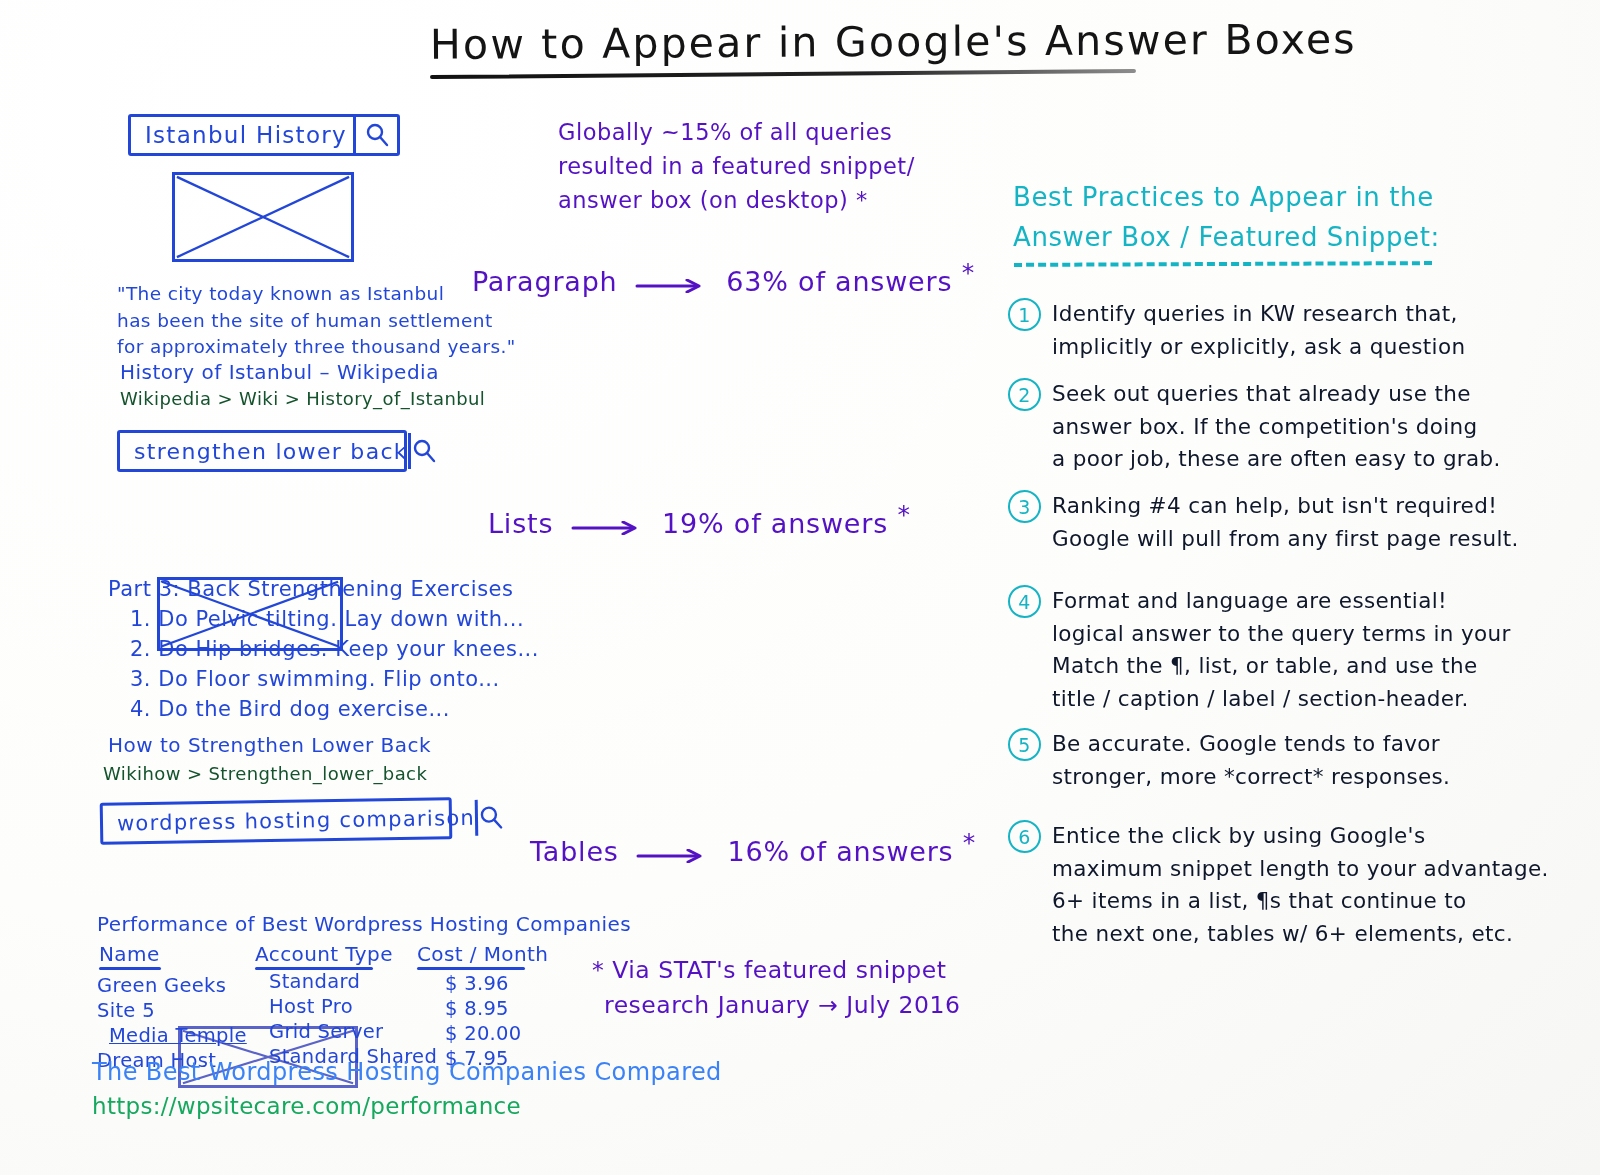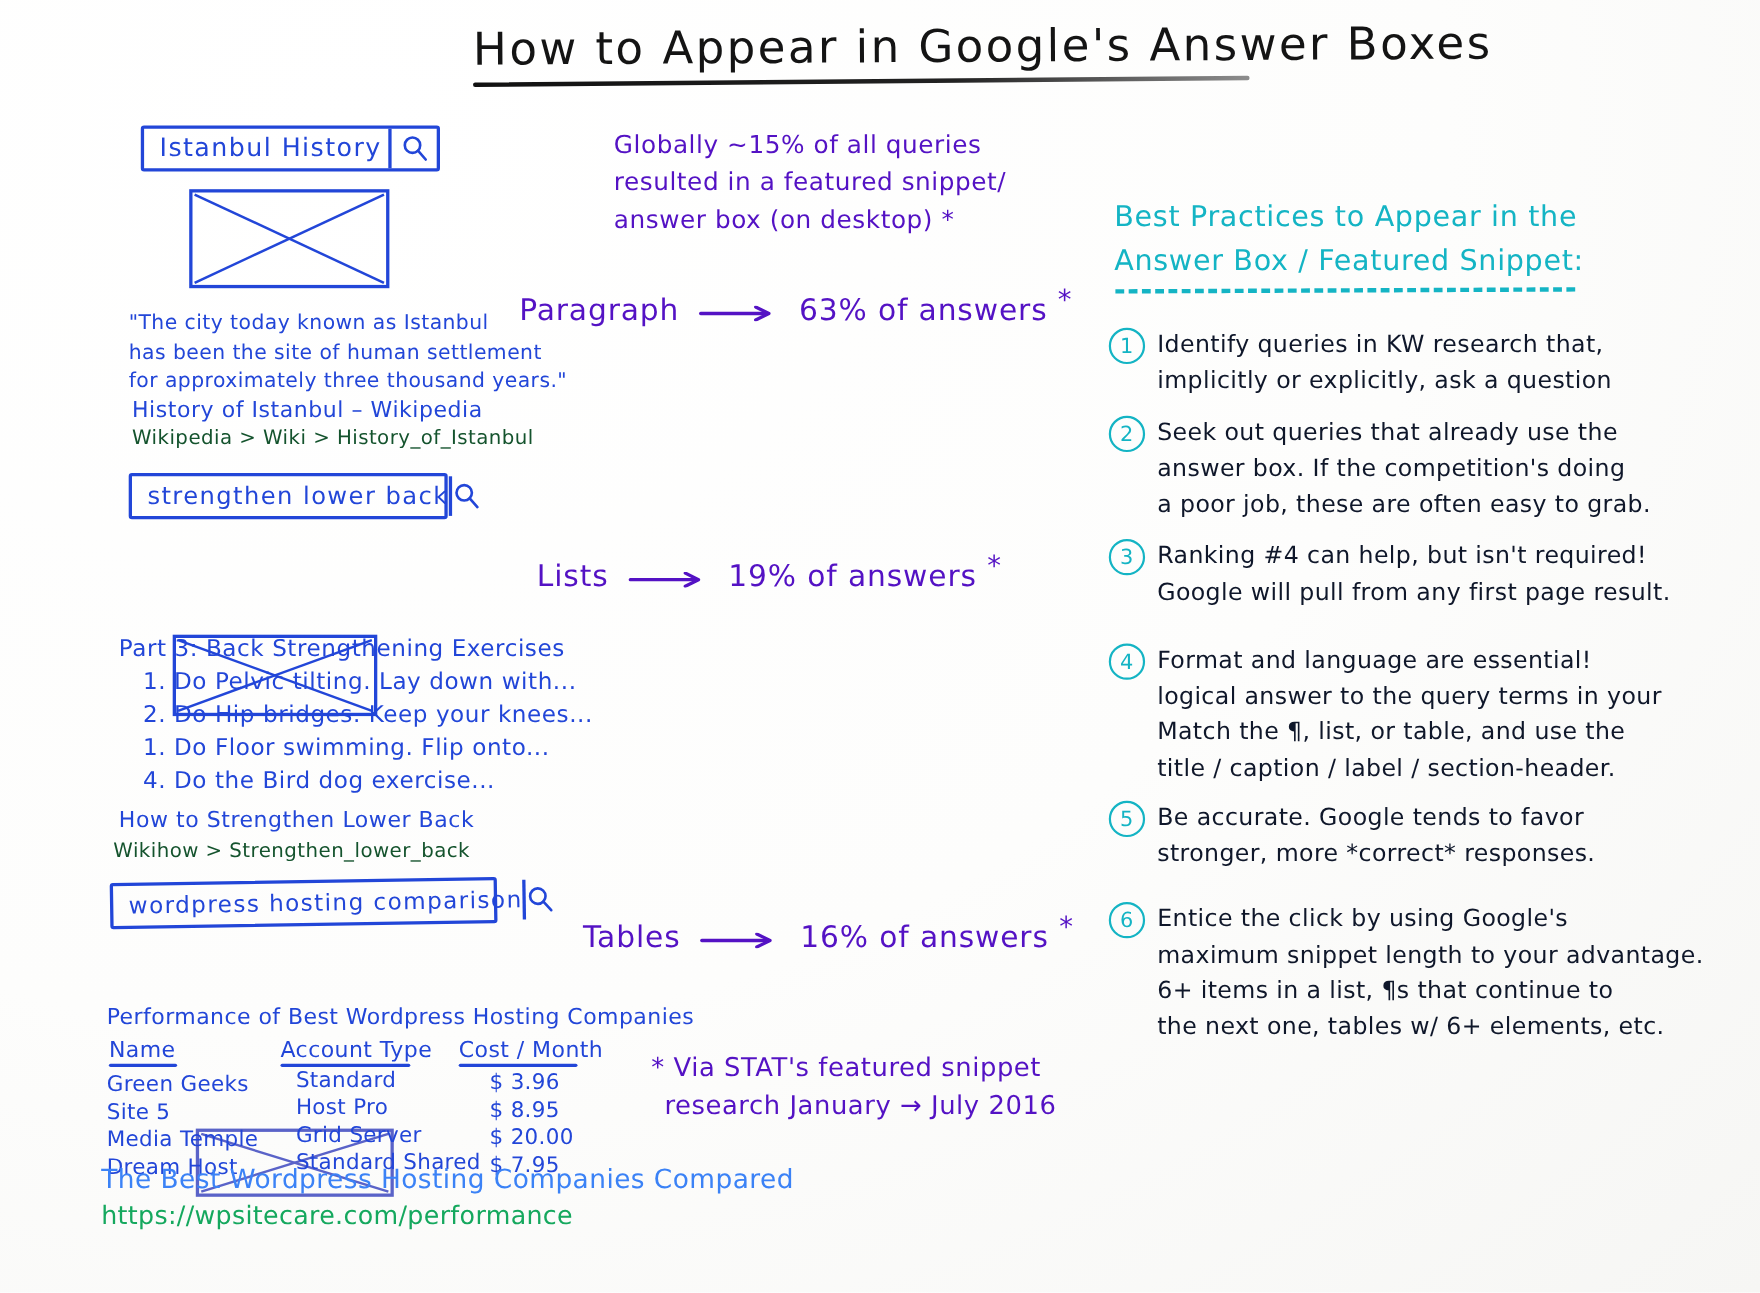--- a/index.html
+++ b/index.html
@@ -189,21 +189,21 @@
   <div class="thumb" style="left:157px; top:487px; width:186px; height:74px;">
     <svg viewBox="0 0 186 74" preserveAspectRatio="none">
       <line x1="2" y1="2" x2="184" y2="72" stroke="#2246d8" stroke-width="2.4"></line>
       <line x1="184" y1="2" x2="2" y2="72" stroke="#2246d8" stroke-width="2.4"></line>
     </svg>
   </div>
   <div style="position:absolute; left:108px; top:577px;">
     <div class="hand listline">Part 3: Back Strengthening Exercises</div>
     <div class="hand listline" style="margin-left:22px; margin-top:6px;">1. Do Pelvic tilting. Lay down with...</div>
     <div class="hand listline" style="margin-left:22px; margin-top:6px;">2. Do Hip bridges.  Keep your knees...</div>
-    <div class="hand listline" style="margin-left:22px; margin-top:6px;">1. Do Floor swimming. Flip onto...</div>
+    <div class="hand listline" style="margin-left:22px; margin-top:6px;">3. Do Floor swimming. Flip onto...</div>
     <div class="hand listline" style="margin-left:22px; margin-top:6px;">4. Do the Bird dog exercise...</div>
   </div>
   <div class="hand snippet-title" style="position:absolute; left:108px; top:733px;">How to Strengthen Lower Back</div>
   <div class="hand snippet-url" style="position:absolute; left:103px; top:763px;">Wikihow &gt; Strengthen_lower_back</div>
 
   <div class="serp" style="left:100px; top:800px; width:352px; transform:rotate(-0.9deg);">
     <div class="searchbar">
       <div class="q hand" style="font-size:21px;">wordpress hosting comparison</div>
       <div class="magbox">
         <svg class="mag" width="26" height="26" viewBox="0 0 26 26">
@@ -230,21 +230,21 @@
     <div class="thline" style="left:320px; top:25px; width:108px;"></div>
 
     <div class="cell hand" style="left:0px;   top:32px;">Green Geeks</div>
     <div class="cell hand" style="left:172px; top:28px;">Standard</div>
     <div class="cell hand" style="left:348px; top:30px;">$ 3.96</div>
 
     <div class="cell hand" style="left:0px;   top:57px;">Site 5</div>
     <div class="cell hand" style="left:172px; top:53px;">Host Pro</div>
     <div class="cell hand" style="left:348px; top:55px;">$ 8.95</div>
 
-    <div class="cell hand" style="left:0px;   top:82px;">Media Temple</div>
+    <div class="cell hand" style="left:12px;   top:82px;text-decoration:underline;">Media Temple</div>
     <div class="cell hand" style="left:172px; top:78px;">Grid Server</div>
     <div class="cell hand" style="left:348px; top:80px;">$ 20.00</div>
 
     <div class="cell hand" style="left:0px;   top:107px;">Dream Host</div>
     <div class="cell hand" style="left:172px; top:103px;">Standard Shared</div>
     <div class="cell hand" style="left:348px; top:105px;">$ 7.95</div>
   </div>
 
   <div class="hand" style="position:absolute; left:92px; top:1058px; font-size:24px; color:#3b82f6; letter-spacing:.4px; white-space:nowrap;">The Best Wordpress Hosting Companies Compared</div>
   <div class="hand" style="position:absolute; left:92px; top:1093px; font-size:23px; color:#15a85e; letter-spacing:.3px; white-space:nowrap;">https://wpsitecare.com/performance</div>

